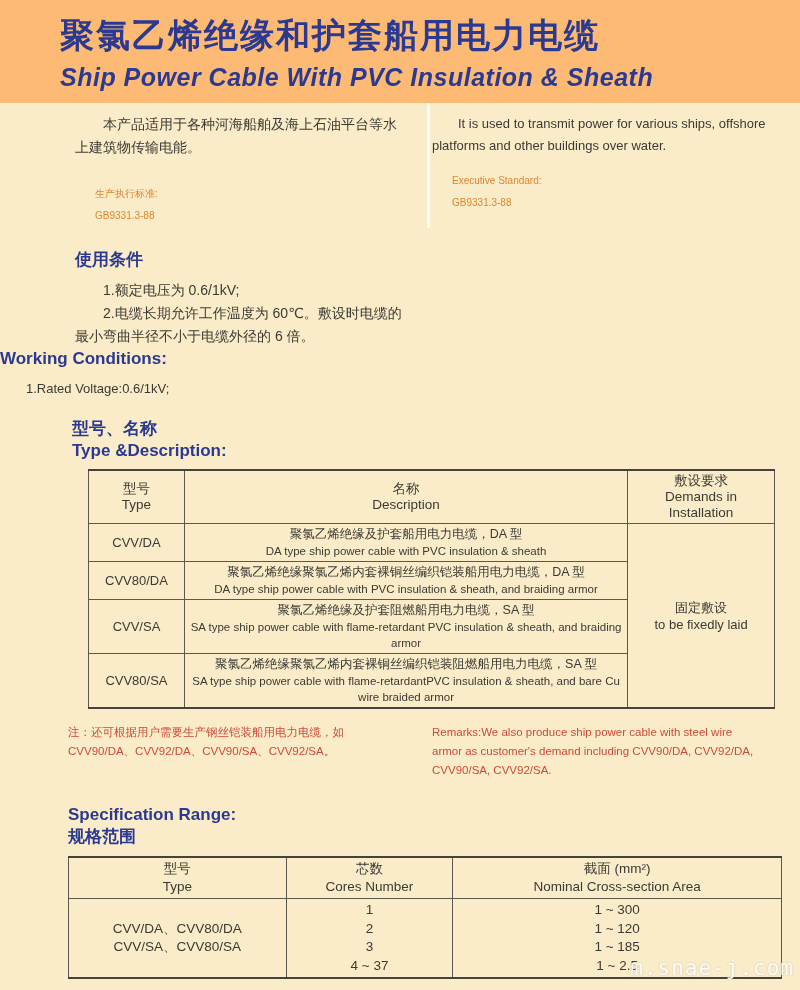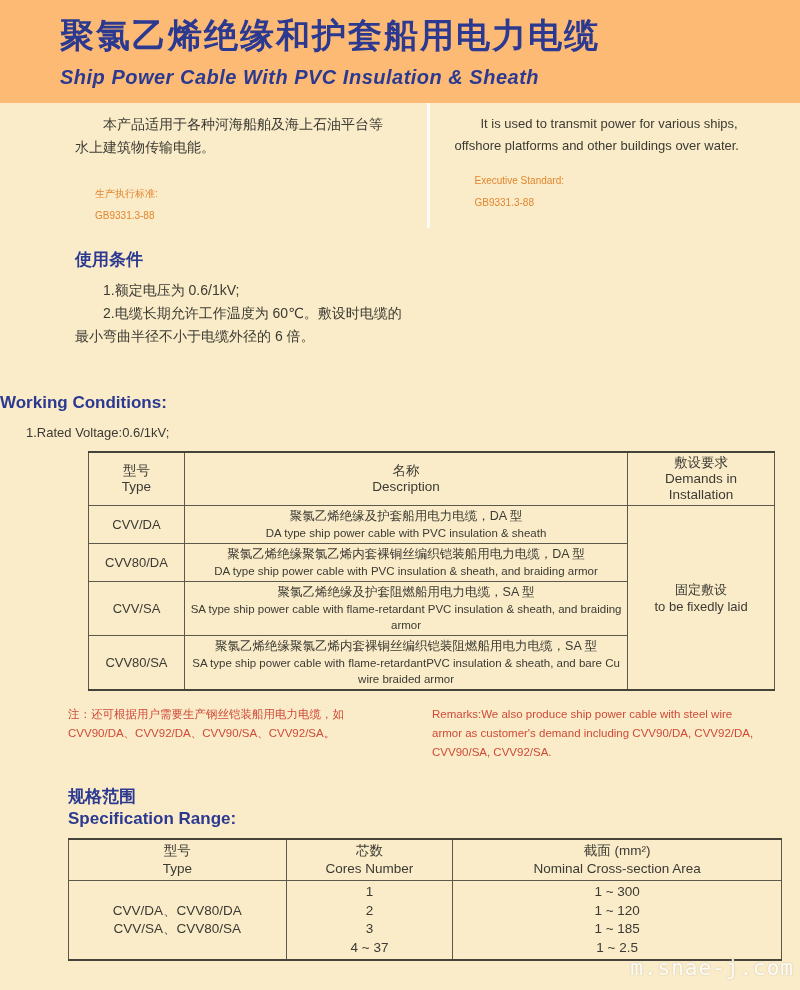--- a/index.html
+++ b/index.html
@@ -1,25 +1,25 @@
 <!DOCTYPE html>
 <html><head>
 <meta charset="utf-8">
 <style>
   html,body{margin:0;padding:0;}
   .page{position:relative;width:800px;height:990px;background:#fdba74;
         font-family:"Liberation Sans","DejaVu Sans",sans-serif;overflow:hidden;color:#3b3a33;}
   
   .hdr{padding:16px 0 0 60px;}
   .title-zh{color:#2b3990;font-size:34px;font-weight:bold;letter-spacing:2px;line-height:38px;}
-  .title-en{color:#2b3990;font-size:20px;font-weight:bold;font-style:italic;line-height:34px;margin-top:6px;letter-spacing:0.5px;}
+  .title-en{color:#2b3990;font-size:25px;font-weight:bold;font-style:italic;line-height:34px;margin-top:6px;letter-spacing:0.5px;}
   
   .content{position:absolute;top:103px;left:0;right:0;bottom:0;background:#faecc9;}
   .vline{position:absolute;left:427px;top:0;width:3px;height:125px;background:#ffffff;opacity:.85;}
-  .cols{display:flex;gap:44px;}
+  .cols{display:flex;}
   .cl{width:432px;box-sizing:border-box;padding-left:75px;padding-right:22px;}
   .cr{width:368px;box-sizing:border-box;padding-right:18px;}
   .zh{font-size:14px;line-height:23px;}
   .en{font-size:13px;line-height:22px;}
   .indent{text-indent:2em;}
   p{margin:0;}
   .std{margin-top:24px;margin-left:2em;color:#e2862f;font-size:10px;line-height:22px;}
   .h-blue{color:#2b3990;font-size:17px;font-weight:bold;line-height:22px;}
   .mt8{margin-top:8px;}
   
@@ -84,20 +84,24 @@
         <div class="h-blue">使用条件</div>
         <p class="zh indent mt8">1.额定电压为 0.6/1kV;</p>
         <p class="zh indent">2.电缆长期允许工作温度为 60℃。敷设时电缆的最小弯曲半径不小于电缆外径的 6 倍。</p>
       </div>
       <div class="cr">
         <div class="h-blue">Working Conditions:</div>
         <p class="en indent mt8">1.Rated Voltage:0.6/1kV;</p>
       </div>
     </div>
 
+    <div class="hl sec-head" style="margin-top:18px;">
+      <div class="h-blue">型号、名称</div>
+      <div class="h-blue">Type &amp;Description:</div>
+    </div>
 
     <table class="tbl1">
       <tbody>
           <tr>
         <th class="c-type">
           <div>型号</div>
           <div>Type</div>
         </th>
         <th class="c-desc">
           <div>名称</div>
@@ -143,22 +147,22 @@
       </tr>
     </tbody>
       </table>
 
     <div class="note">
       <div class="nl">注：还可根据用户需要生产钢丝铠装船用电力电缆，如 CVV90/DA、CVV92/DA、CVV90/SA、CVV92/SA。</div>
       <div class="nr">Remarks:We also produce ship power cable with steel wire armor as customer's demand including CVV90/DA, CVV92/DA, CVV90/SA, CVV92/SA.</div>
     </div>
 
     <div class="hl" style="margin-top:24px;padding-left:68px;">
+      <div class="h-blue">Specification Range:</div>
       <div class="h-blue">规格范围</div>
-      <div class="h-blue">Specification Range:</div>
     </div>
 
     <table class="tbl2">
       <tbody>
           <tr>
         <th class="s-type">
           <div>型号</div>
           <div>Type</div>
         </th>
         <th class="s-cores">

